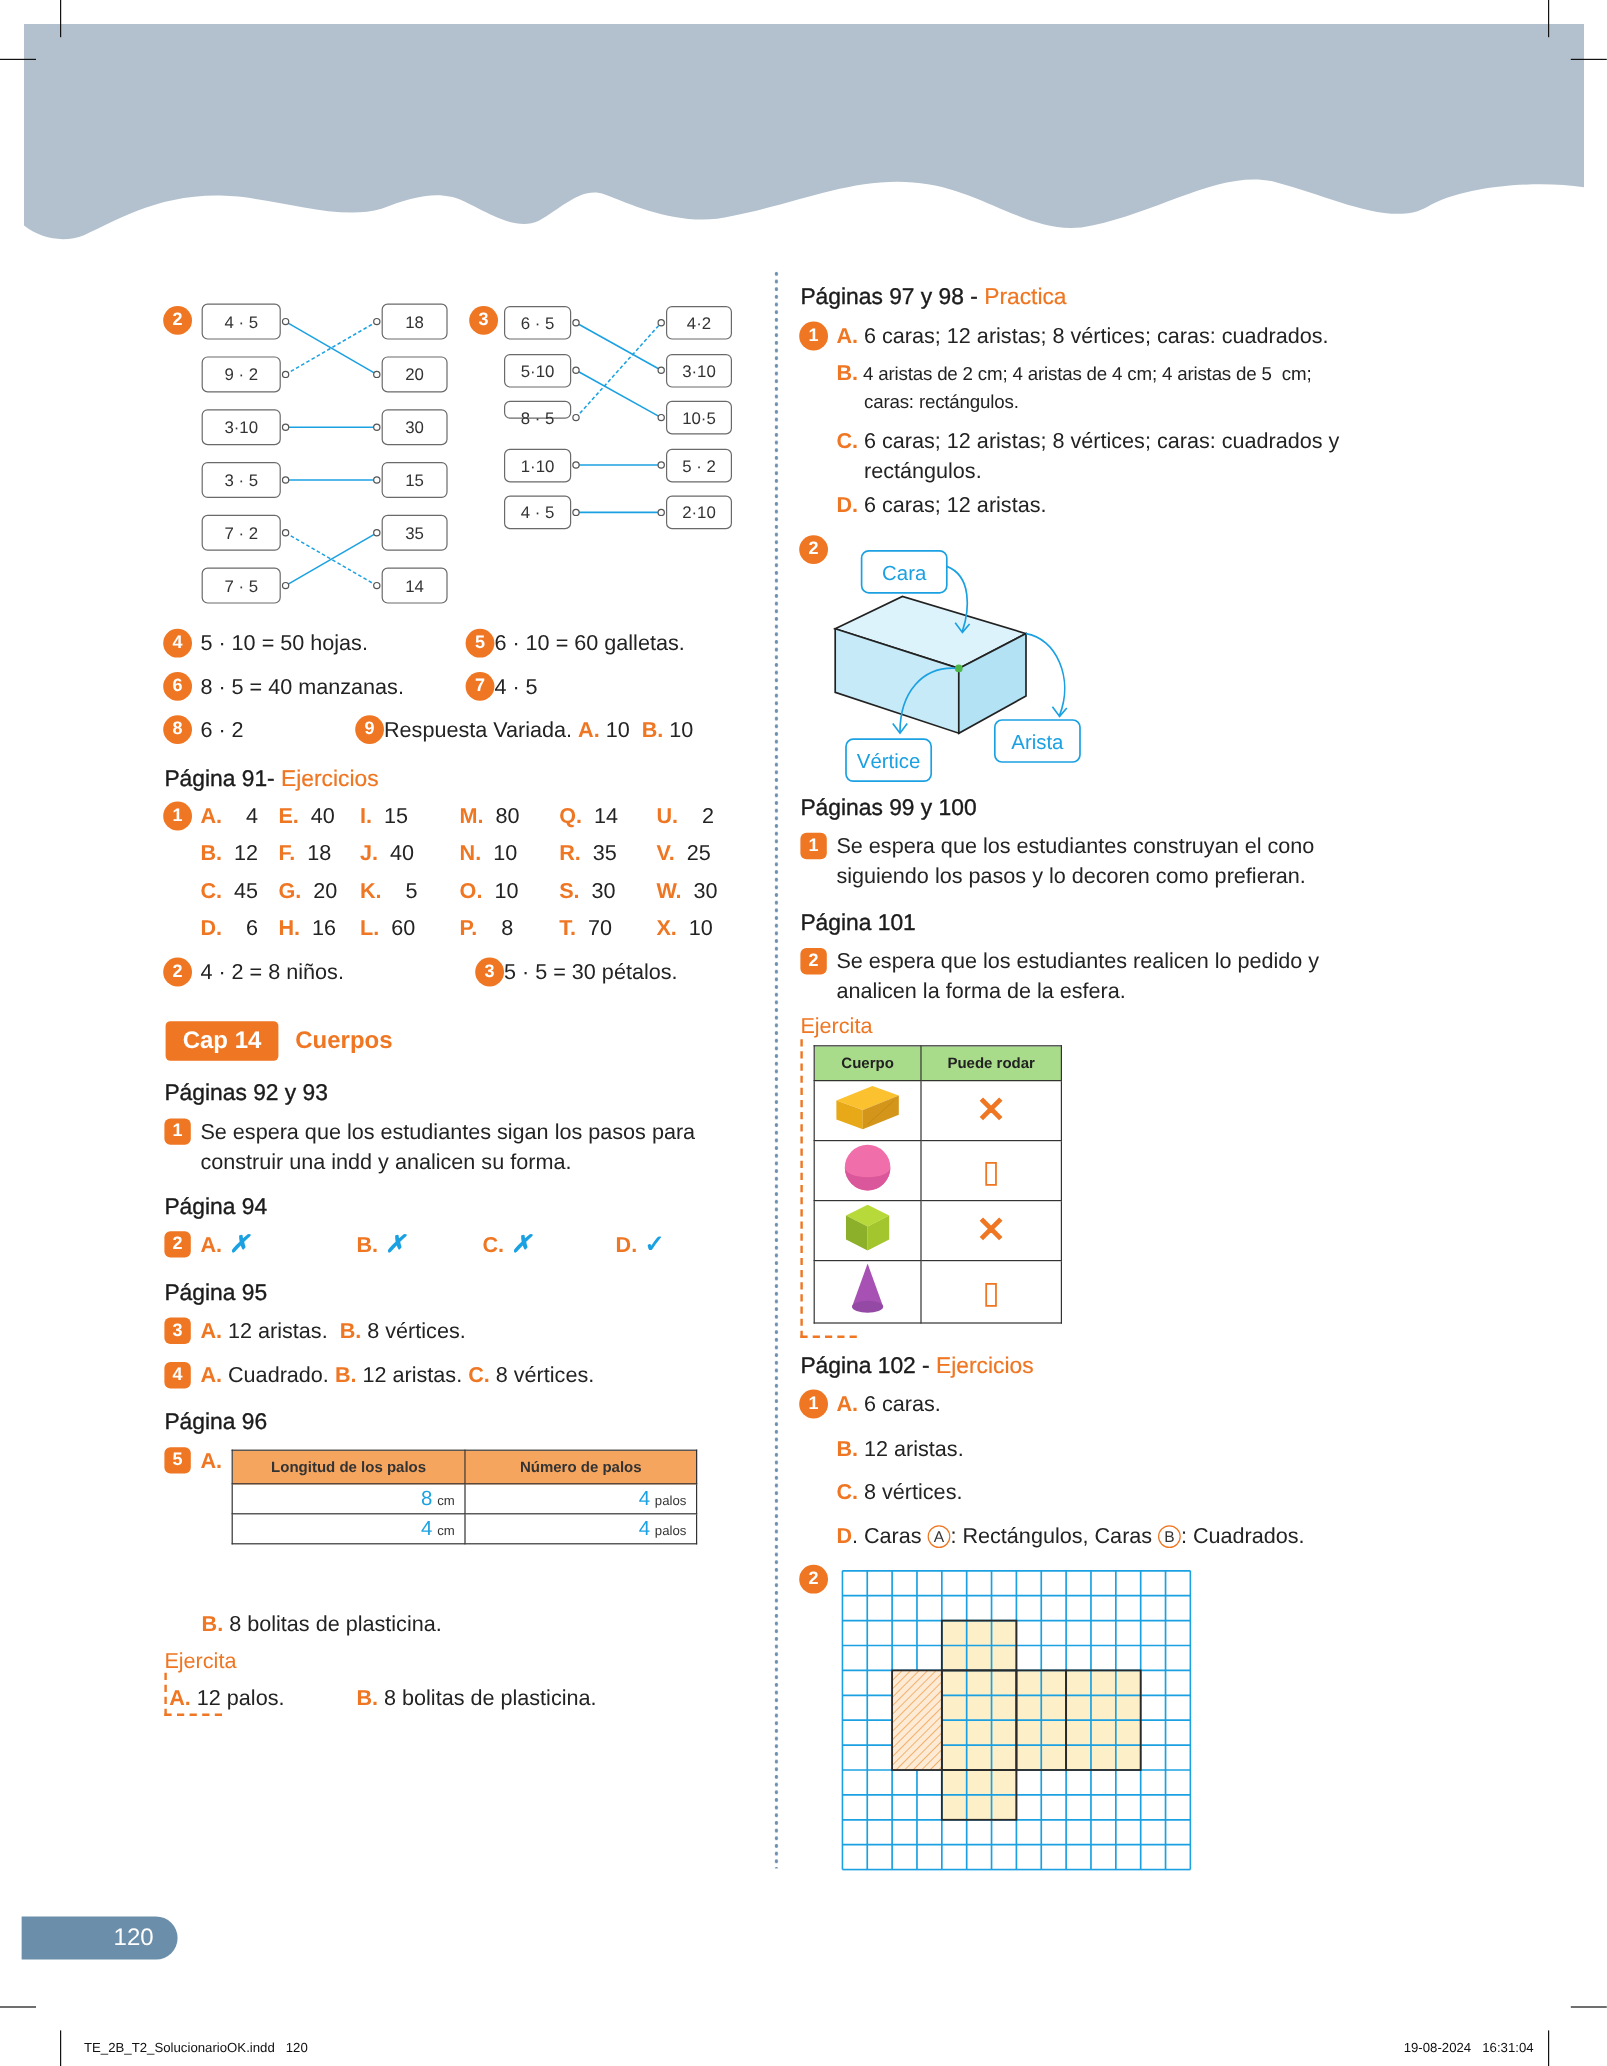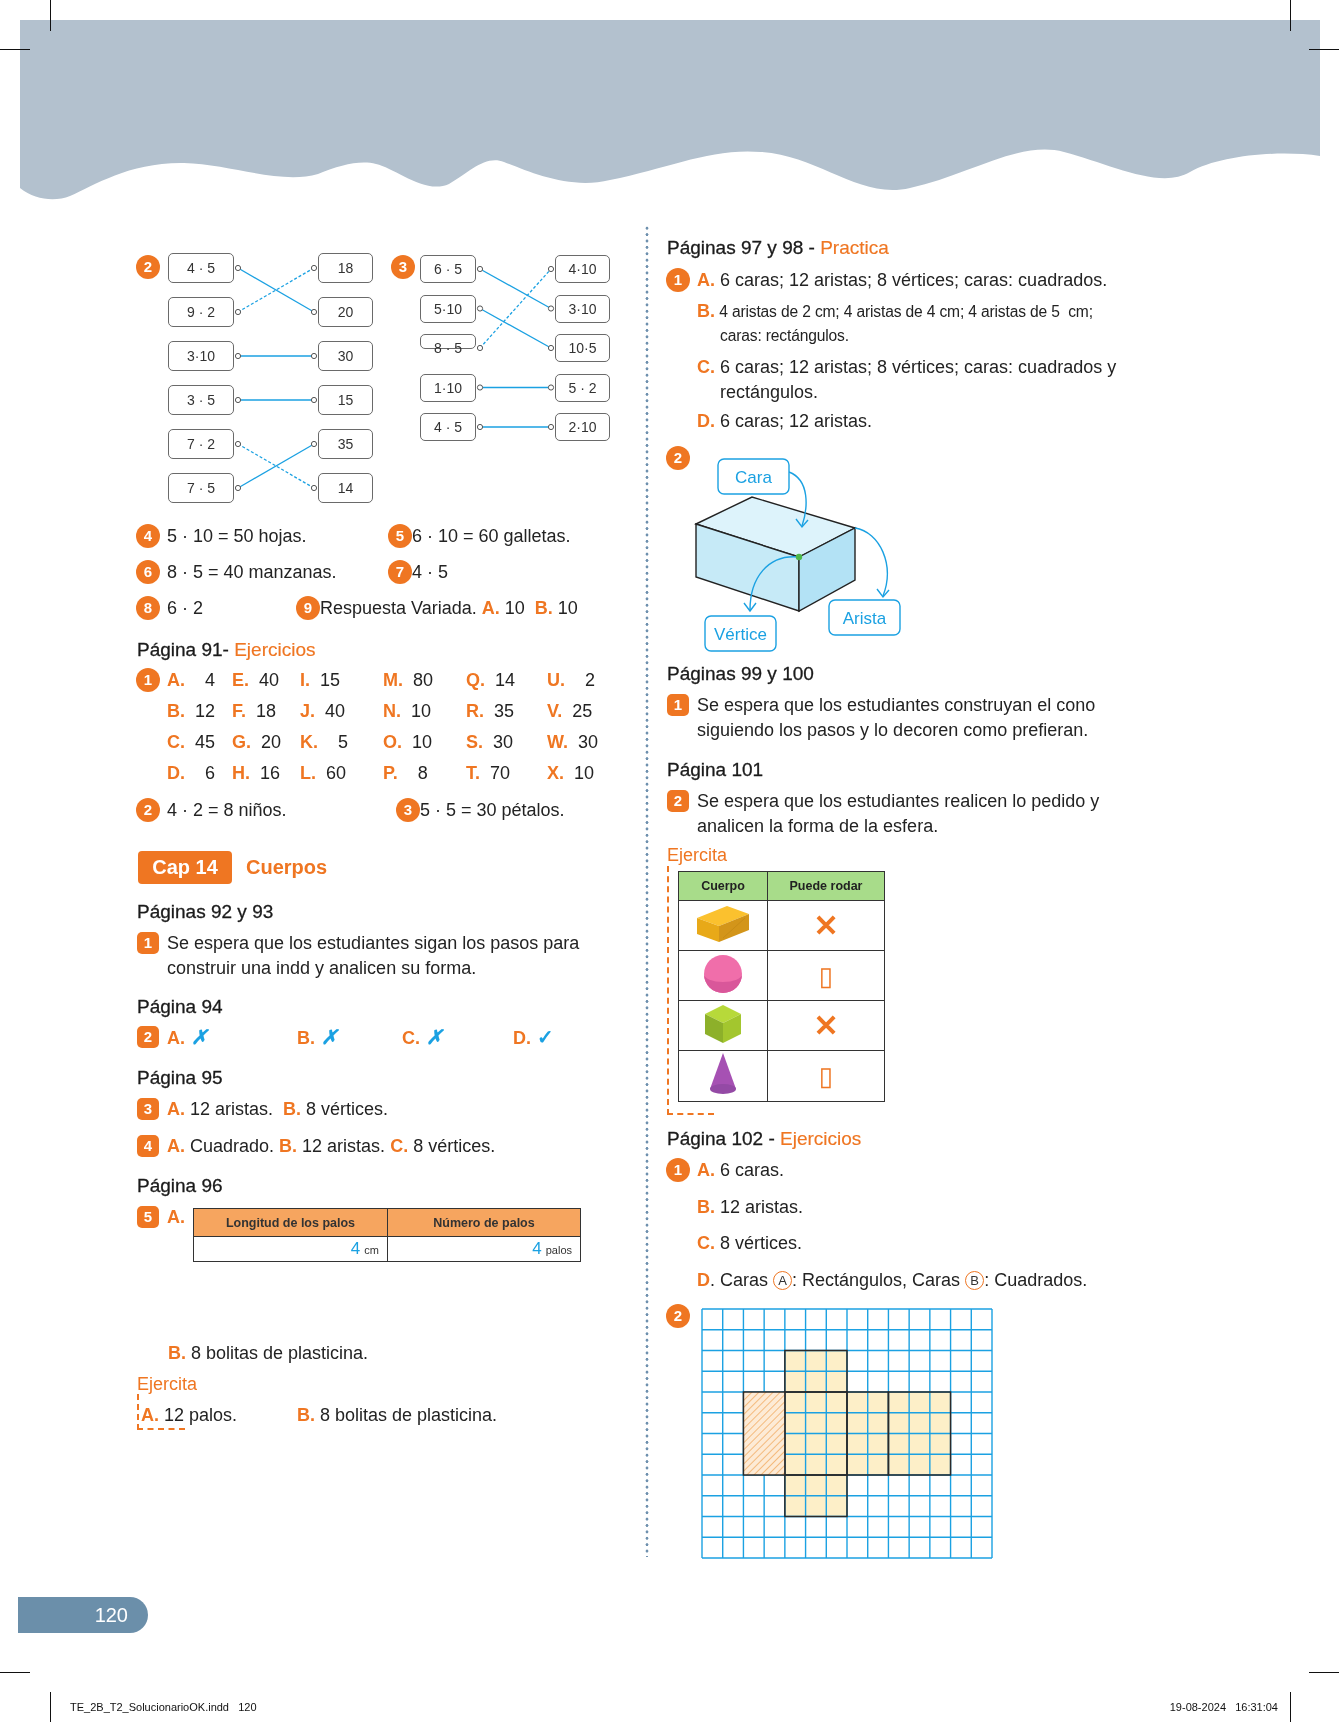--- a/index.html
+++ b/index.html
@@ -103,21 +103,21 @@
     <div class="mbox" style="left: 318px; width: 55px; top: 297px; height: 30px; line-height: 28px;">20</div>
     <div class="mbox" style="left: 318px; width: 55px; top: 341px; height: 30px; line-height: 28px;">30</div>
     <div class="mbox" style="left: 318px; width: 55px; top: 385px; height: 30px; line-height: 28px;">15</div>
     <div class="mbox" style="left: 318px; width: 55px; top: 429px; height: 30px; line-height: 28px;">35</div>
     <div class="mbox" style="left: 318px; width: 55px; top: 473px; height: 30px; line-height: 28px;">14</div>
     <div class="mbox" style="left: 420px; width: 56px; top: 255px; height: 28px; line-height: 26px;">6 · 5</div>
     <div class="mbox" style="left: 420px; width: 56px; top: 294.5px; height: 28px; line-height: 26px;">5·10</div>
     <div class="mbox" style="left: 420px; width: 56px; top: 334px; height: 15px; line-height: 26px;">8 · 5</div>
     <div class="mbox" style="left: 420px; width: 56px; top: 373.5px; height: 28px; line-height: 26px;">1·10</div>
     <div class="mbox" style="left: 420px; width: 56px; top: 413px; height: 28px; line-height: 26px;">4 · 5</div>
-    <div class="mbox" style="left: 555px; width: 55px; top: 255px; height: 28px; line-height: 26px;">4·10</div>
+    <div class="mbox" style="left: 555px; width: 55px; top: 255px; height: 28px; line-height: 26px;">4·2</div>
     <div class="mbox" style="left: 555px; width: 55px; top: 294.5px; height: 28px; line-height: 26px;">3·10</div>
     <div class="mbox" style="left: 555px; width: 55px; top: 334px; height: 28px; line-height: 26px;">10·5</div>
     <div class="mbox" style="left: 555px; width: 55px; top: 373.5px; height: 28px; line-height: 26px;">5 · 2</div>
     <div class="mbox" style="left: 555px; width: 55px; top: 413px; height: 28px; line-height: 26px;">2·10</div>
   </div>
 <div class="cb" style="left:136px;top:255px">2</div>
 <div class="cb" style="left:391px;top:255px">3</div>
 
 <div class="cb" style="left:136px;top:524px">4</div>
 <div class="t" style="left:167px;top:525px">5 · 10 = 50 hojas.</div>
@@ -194,20 +194,24 @@
       <col style="width:194px">
       <col style="width:193px">
     </colgroup>
   <thead>
       <tr>
     <th>Longitud de los palos</th>
     <th>Número de palos</th>
   </tr>
     </thead>
   <tbody>
+    <tr>
+      <td class="ans"><span class="n">8</span><span class="u">cm</span></td>
+      <td class="ans"><span class="n">4</span><span class="u">palos</span></td>
+    </tr>
     <tr>
       <td class="ans"><span class="n">4</span><span class="u">cm</span></td>
       <td class="ans"><span class="n">4</span><span class="u">palos</span></td>
     </tr>
   </tbody>
 </table>
 <div class="t pre" style="left:168px;top:1342px"><span class="or">B.</span><span> 8 bolitas de plasticina.</span></div>
 <div class="t" style="left:137px;top:1373px;color:#EF7622">Ejercita</div>
 <div class="dashL" style="left:137px;top:1394px;width:46px;height:34px"></div>
 <div class="t pre" style="left:141px;top:1404px"><span class="or">A.</span><span> 12 palos.</span></div>

